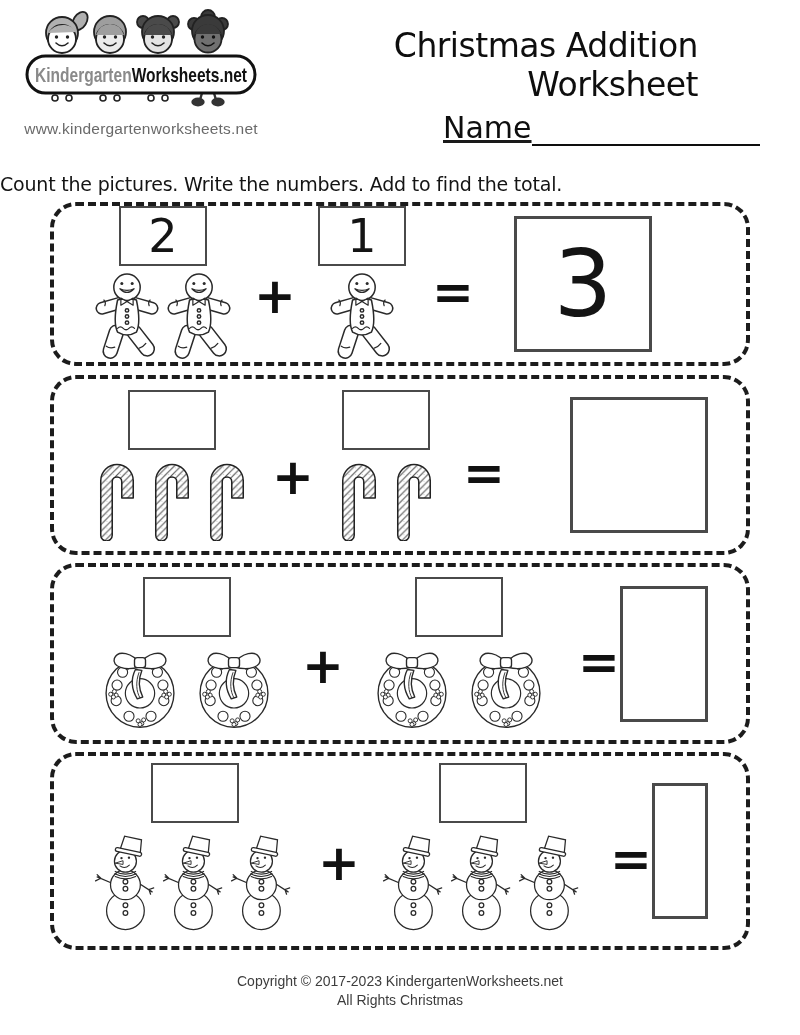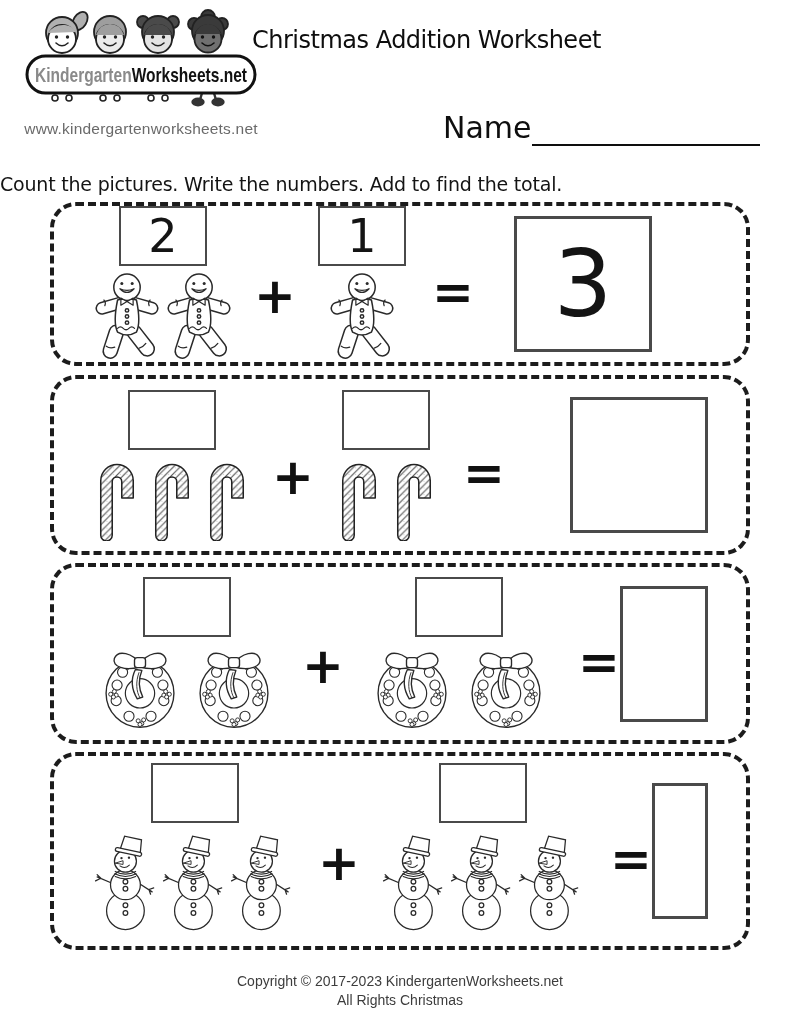--- a/index.html
+++ b/index.html
@@ -3,23 +3,23 @@
 <meta charset="utf-8">
 <style>
   html,body{margin:0;padding:0;}
   body{
     width:800px;height:1035px;background:#ffffff;position:relative;overflow:hidden;
     font-family:"DejaVu Sans","Liberation Sans",sans-serif;color:#1a1a1a;
   }
   .logo-wrap{position:absolute;left:24px;top:2px;width:234px;}
   .site-url{margin-top:8px;text-align:center;font-size:15.5px;color:#6a6a6a;
     font-family:"Liberation Sans",sans-serif;letter-spacing:.2px;}
-  .page-title{position:absolute;left:252px;top:26px;width:446px;text-align:left;
-    font-size:24px;letter-spacing:-.5px;color:#0e0e0e;}
-  .name-row{position:absolute;top:110px;left:443px;display:flex;align-items:flex-end;}
+  .page-title{position:absolute;left:252px;top:26px;width:446px;text-align:right;
+    font-size:33px;letter-spacing:-.5px;color:#0e0e0e;}
+  .name-row{position:absolute;top:110px;left:443px;display:flex;align-items:flex-end;text-decoration:underline;}
   .name-label{font-size:30px;color:#0e0e0e;line-height:1.2;}
   .name-line{width:228px;height:32px;border-bottom:2.5px solid #0e0e0e;}
   .instruction{position:absolute;top:173px;left:0;width:100%;text-align:left;
     font-size:19px;letter-spacing:-.2px;color:#141414;}
   .problems{position:absolute;top:202px;left:50px;width:700px;display:flex;flex-direction:column;}
   .problem-row{border:4px dashed #1c1c1c;border-radius:26px;display:flex;align-items:center;
     padding:0 38px 0 40px;box-sizing:border-box;background:#fff;}
   .problem-row:nth-child(1){height:164px;margin-bottom:9px;}
   .problem-row:nth-child(2){height:180px;margin-bottom:8px;}
   .problem-row:nth-child(3){height:181px;margin-bottom:8px;}

